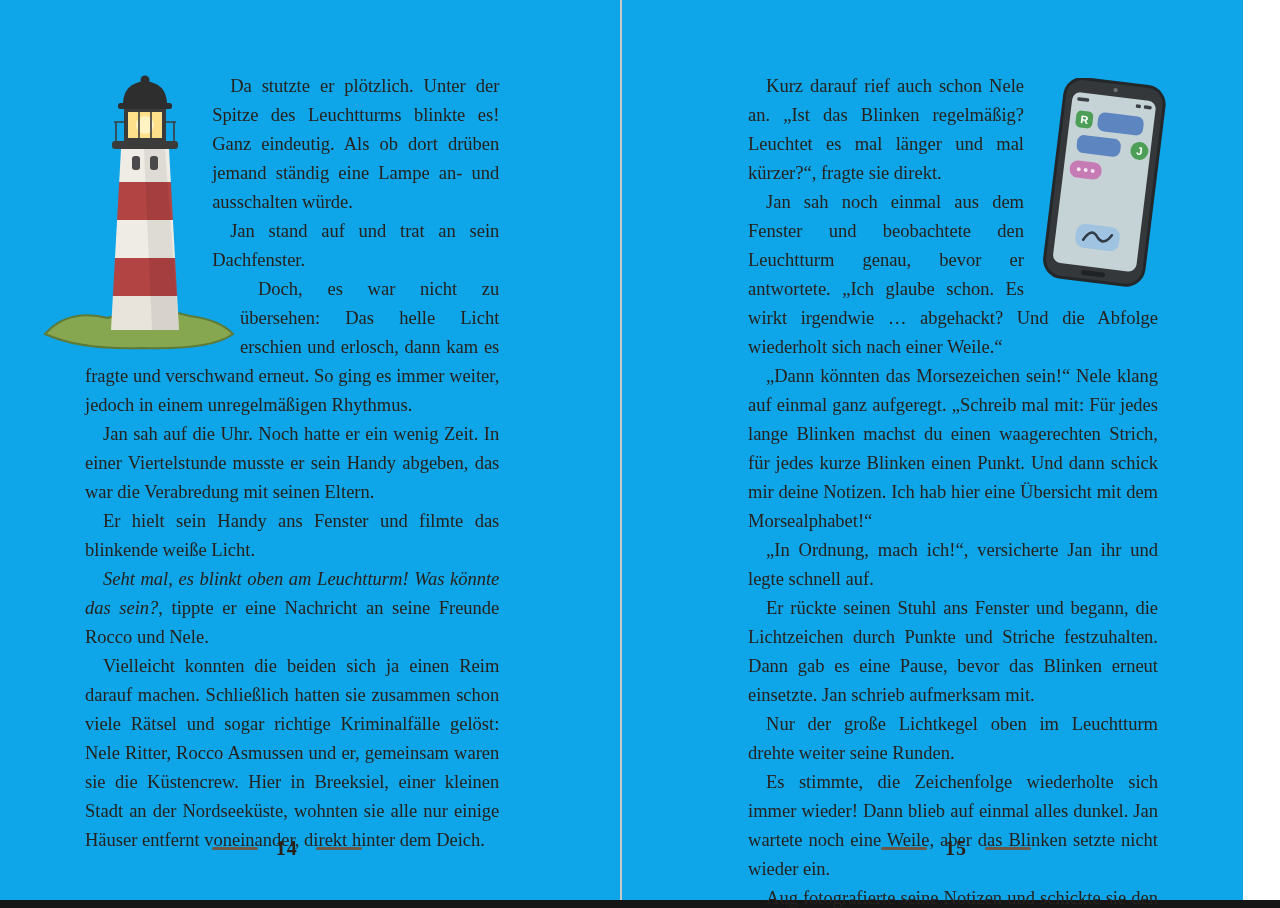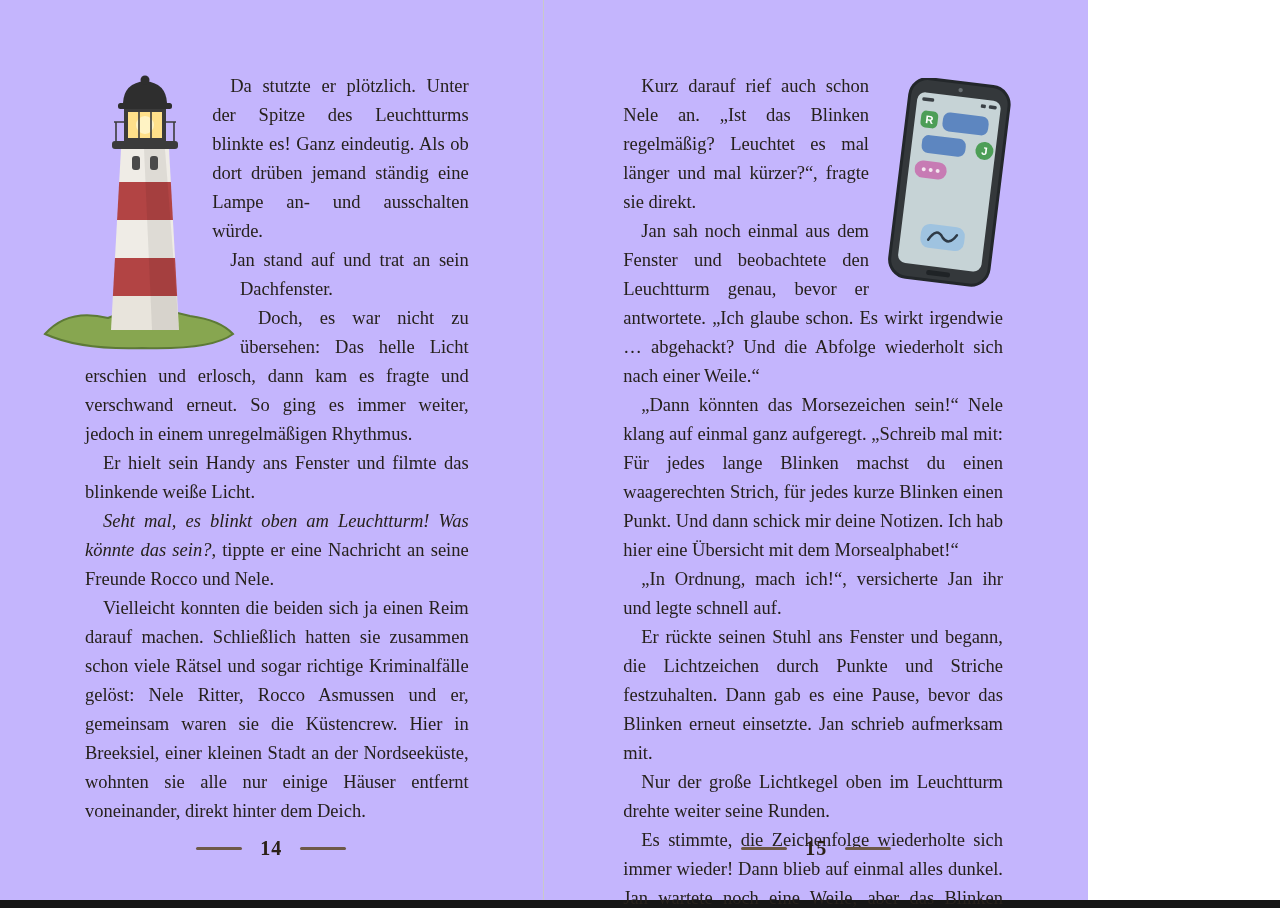--- a/index.html
+++ b/index.html
@@ -15,23 +15,24 @@
     --bubble-green:#4d9e57;
     --bubble-pink:#c77bb4;
     --bubble-lightblue:#9fc3e0;
     --text-color:#26211c;
     --rule-color:#6e5948;
     --divider-color:#c9c9c9;
     --edge-color:#161616;
   }
   html,body{margin:0;padding:0;background:#ffffff;}
   .spread{
-    width:1088px;height:900px;display:flex;background:#c4b5fd;
+    width:1243px;height:900px;display:flex;background:#0ea5e9;
     font-family:"Liberation Serif", serif;
     color:var(--text-color);
+    gap:47px;
   }
   .page{position:relative;box-sizing:border-box;height:900px;}
   .page-left{width:639px;padding:72px 74px 0 85px;}
   .page-right{width:639px;padding:72px 85px 0 79px;}
   .divider{width:2px;height:900px;background:var(--divider-color);}
   .bottom-edge{width:1280px;height:8px;background:var(--edge-color);}
   .paras{font-size:18.5px;line-height:29px;text-align:justify;hyphens:auto;-webkit-hyphens:auto;}
   .para{margin:0;text-indent:18px;}
   .italic{font-style:italic;}
   .float-lighthouse{
@@ -98,20 +99,21 @@
         <rect x="78" y="31" width="54" height="6" rx="2.5" fill="#2e2e2e"></rect>
         <path d="M83 31 Q84 11 105 9 Q126 11 127 31 Z" fill="#2e2e2e"></path>
         <circle cx="105" cy="8" r="4.5" fill="#2e2e2e"></circle>
       </svg>
     </div>
 
     <div class="paras">
         <p class="para"><span>Da stutzte er plötzlich. Unter der Spitze des Leuchtturms blinkte es! Ganz eindeutig. Als ob dort drüben jemand ständig eine Lampe an- und ausschalten würde.</span></p>
         <p class="para"><span>Jan stand auf und trat an sein Dachfenster.</span></p>
         <p class="para"><span>Doch, es war nicht zu übersehen: Das helle Licht erschien und erlosch, dann kam es fragte und verschwand erneut. So ging es immer weiter, jedoch in einem unregelmäßigen Rhythmus.</span></p>
+        <p class="para"><span>Jan sah auf die Uhr. Noch hatte er ein wenig Zeit. In einer Viertelstunde musste er sein Handy abgeben, das war die Verabredung mit seinen Eltern.</span></p>
         <p class="para"><span>Er hielt sein Handy ans Fenster und filmte das blinkende weiße Licht.</span></p>
         <p class="para"><span class="italic">Seht mal, es blinkt oben am Leuchtturm! Was könnte das sein?</span><span>, tippte er eine Nachricht an seine Freunde Rocco und Nele.</span></p>
         <p class="para"><span>Vielleicht konnten die beiden sich ja einen Reim darauf machen. Schließlich hatten sie zusammen schon viele Rätsel und sogar richtige Kriminalfälle gelöst: Nele Ritter, Rocco Asmussen und er, gemeinsam waren sie die Küstencrew. Hier in Breeksiel, einer kleinen Stadt an der Nordseeküste, wohnten sie alle nur einige Häuser entfernt voneinander, direkt hinter dem Deich.</span></p>
       </div>
 
     <div class="footer">
       <span class="rule"></span>
       <span class="pagenum">14</span>
       <span class="rule"></span>
     </div>

